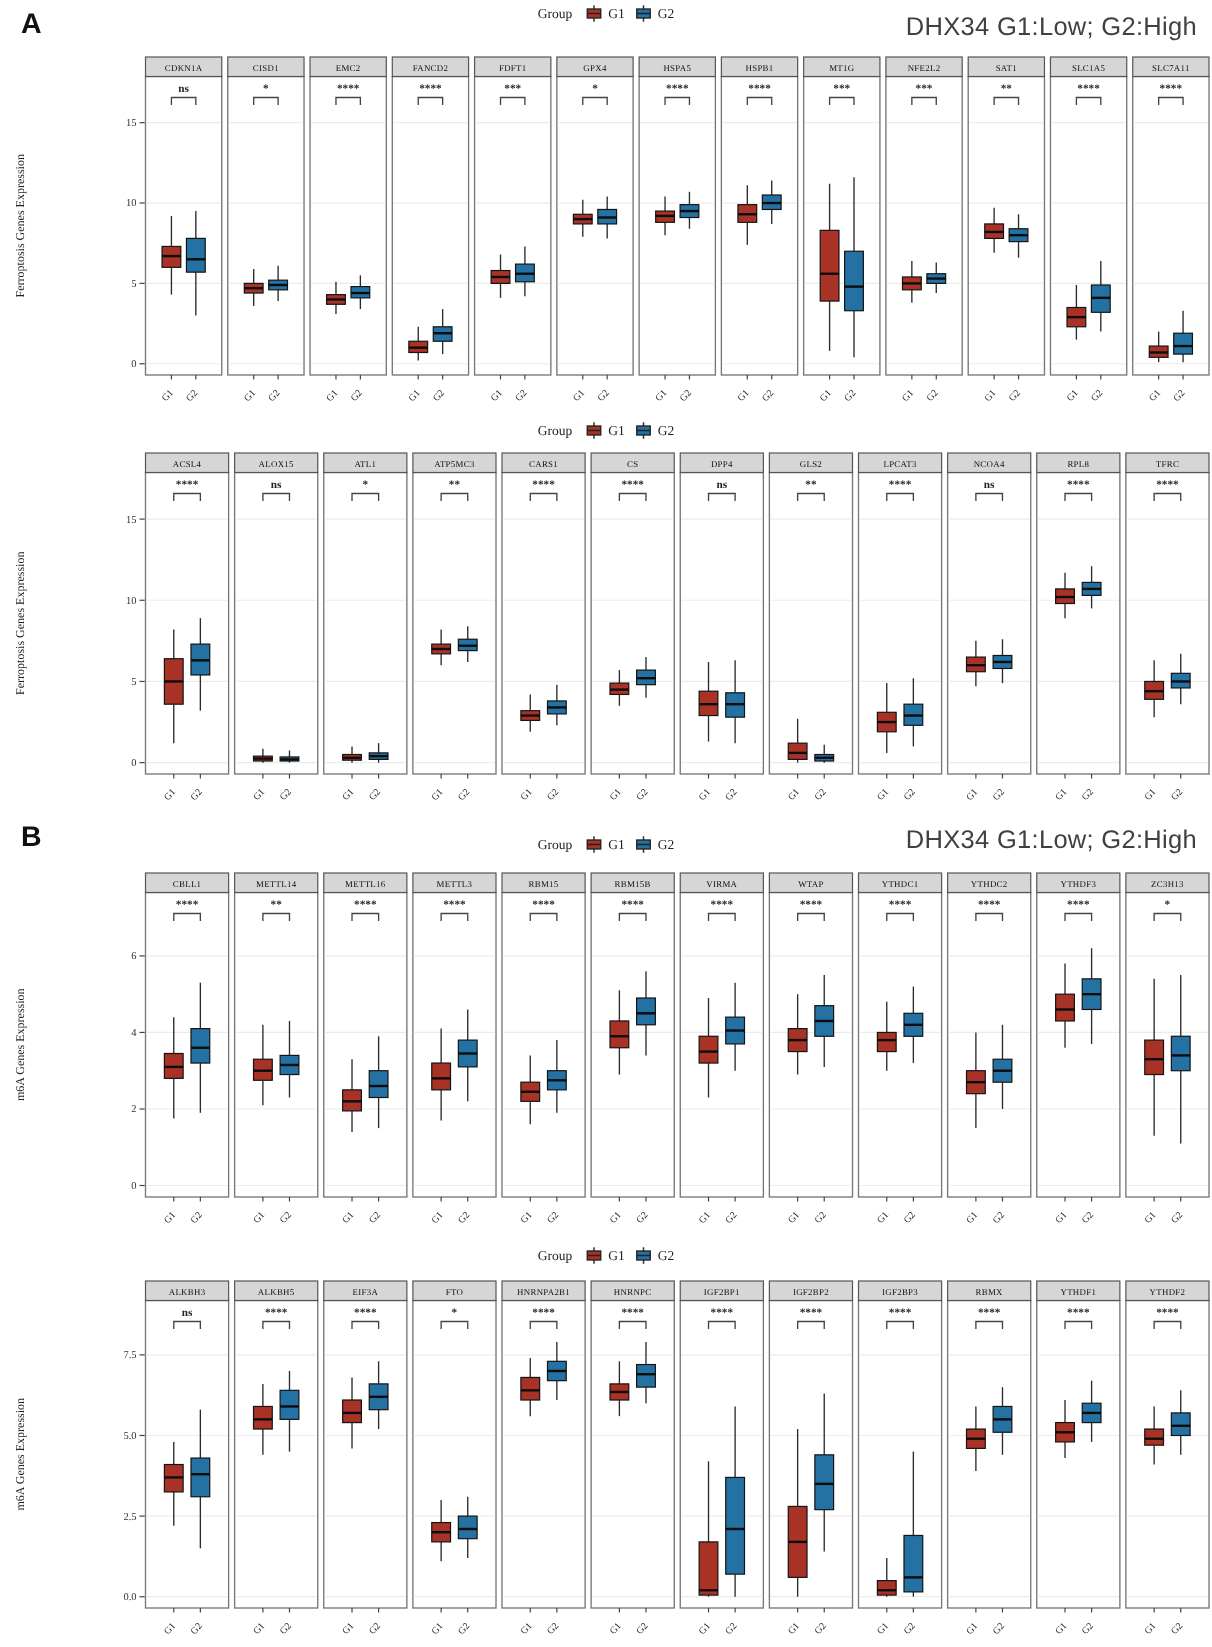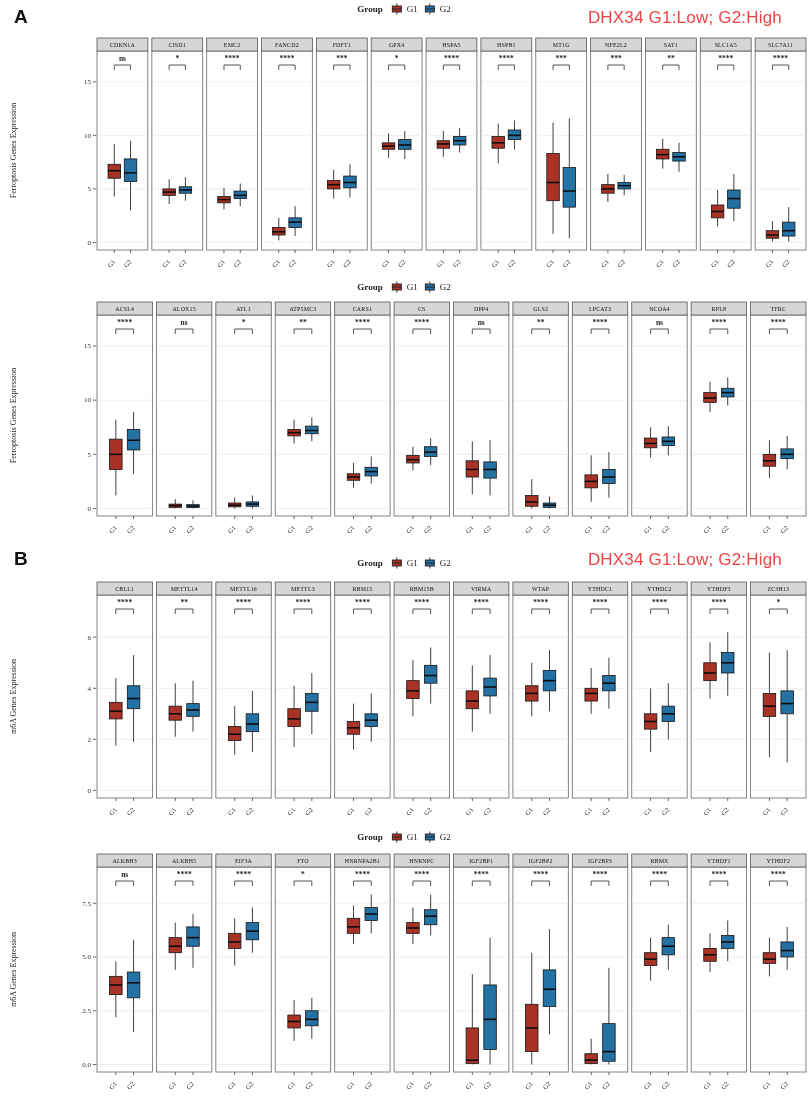--- a/index.html
+++ b/index.html
@@ -1,22 +1,22 @@
 <!DOCTYPE html>
 <html><head>
 <meta charset="utf-8">
 <style>
   html,body{margin:0;padding:0;background:#fff;}
   #figure{position:relative;width:808px;height:1098px;background:#fff;overflow:hidden;
           font-family:"Liberation Serif",serif;color:#1a1a1a;}
   .panel-letter{position:absolute;left:14px;font:600 19px "Liberation Sans",sans-serif;color:#111;}
-  .panel-title{position:absolute;right:26px;font:500 17px "Liberation Sans",sans-serif;color:#ef4444;letter-spacing:.2px;}
+  .panel-title{position:absolute;right:10px;font:500 17px "Liberation Sans",sans-serif;color:#404040;letter-spacing:.2px;}
   .legend{position:absolute;left:50%;transform:translateX(-50%);display:flex;align-items:center;
           gap:6px;font-size:9px;color:#222;height:14px;}
-  .legend .legend-title{margin-right:2px;font-weight:bold;}
+  .legend .legend-title{margin-right:2px;}
   .legend .legend-item{display:flex;align-items:center;gap:3px;}
   .chart{position:absolute;left:0;width:808px;}
   svg text{font-family:"Liberation Serif",serif;}
 </style>
 </head>
 <body>
 
 <div id="figure">
   <div class="panel-letter" style="top:6px">A</div>
   <div class="panel-title" style="top:8px">DHX34  G1:Low; G2:High</div>

